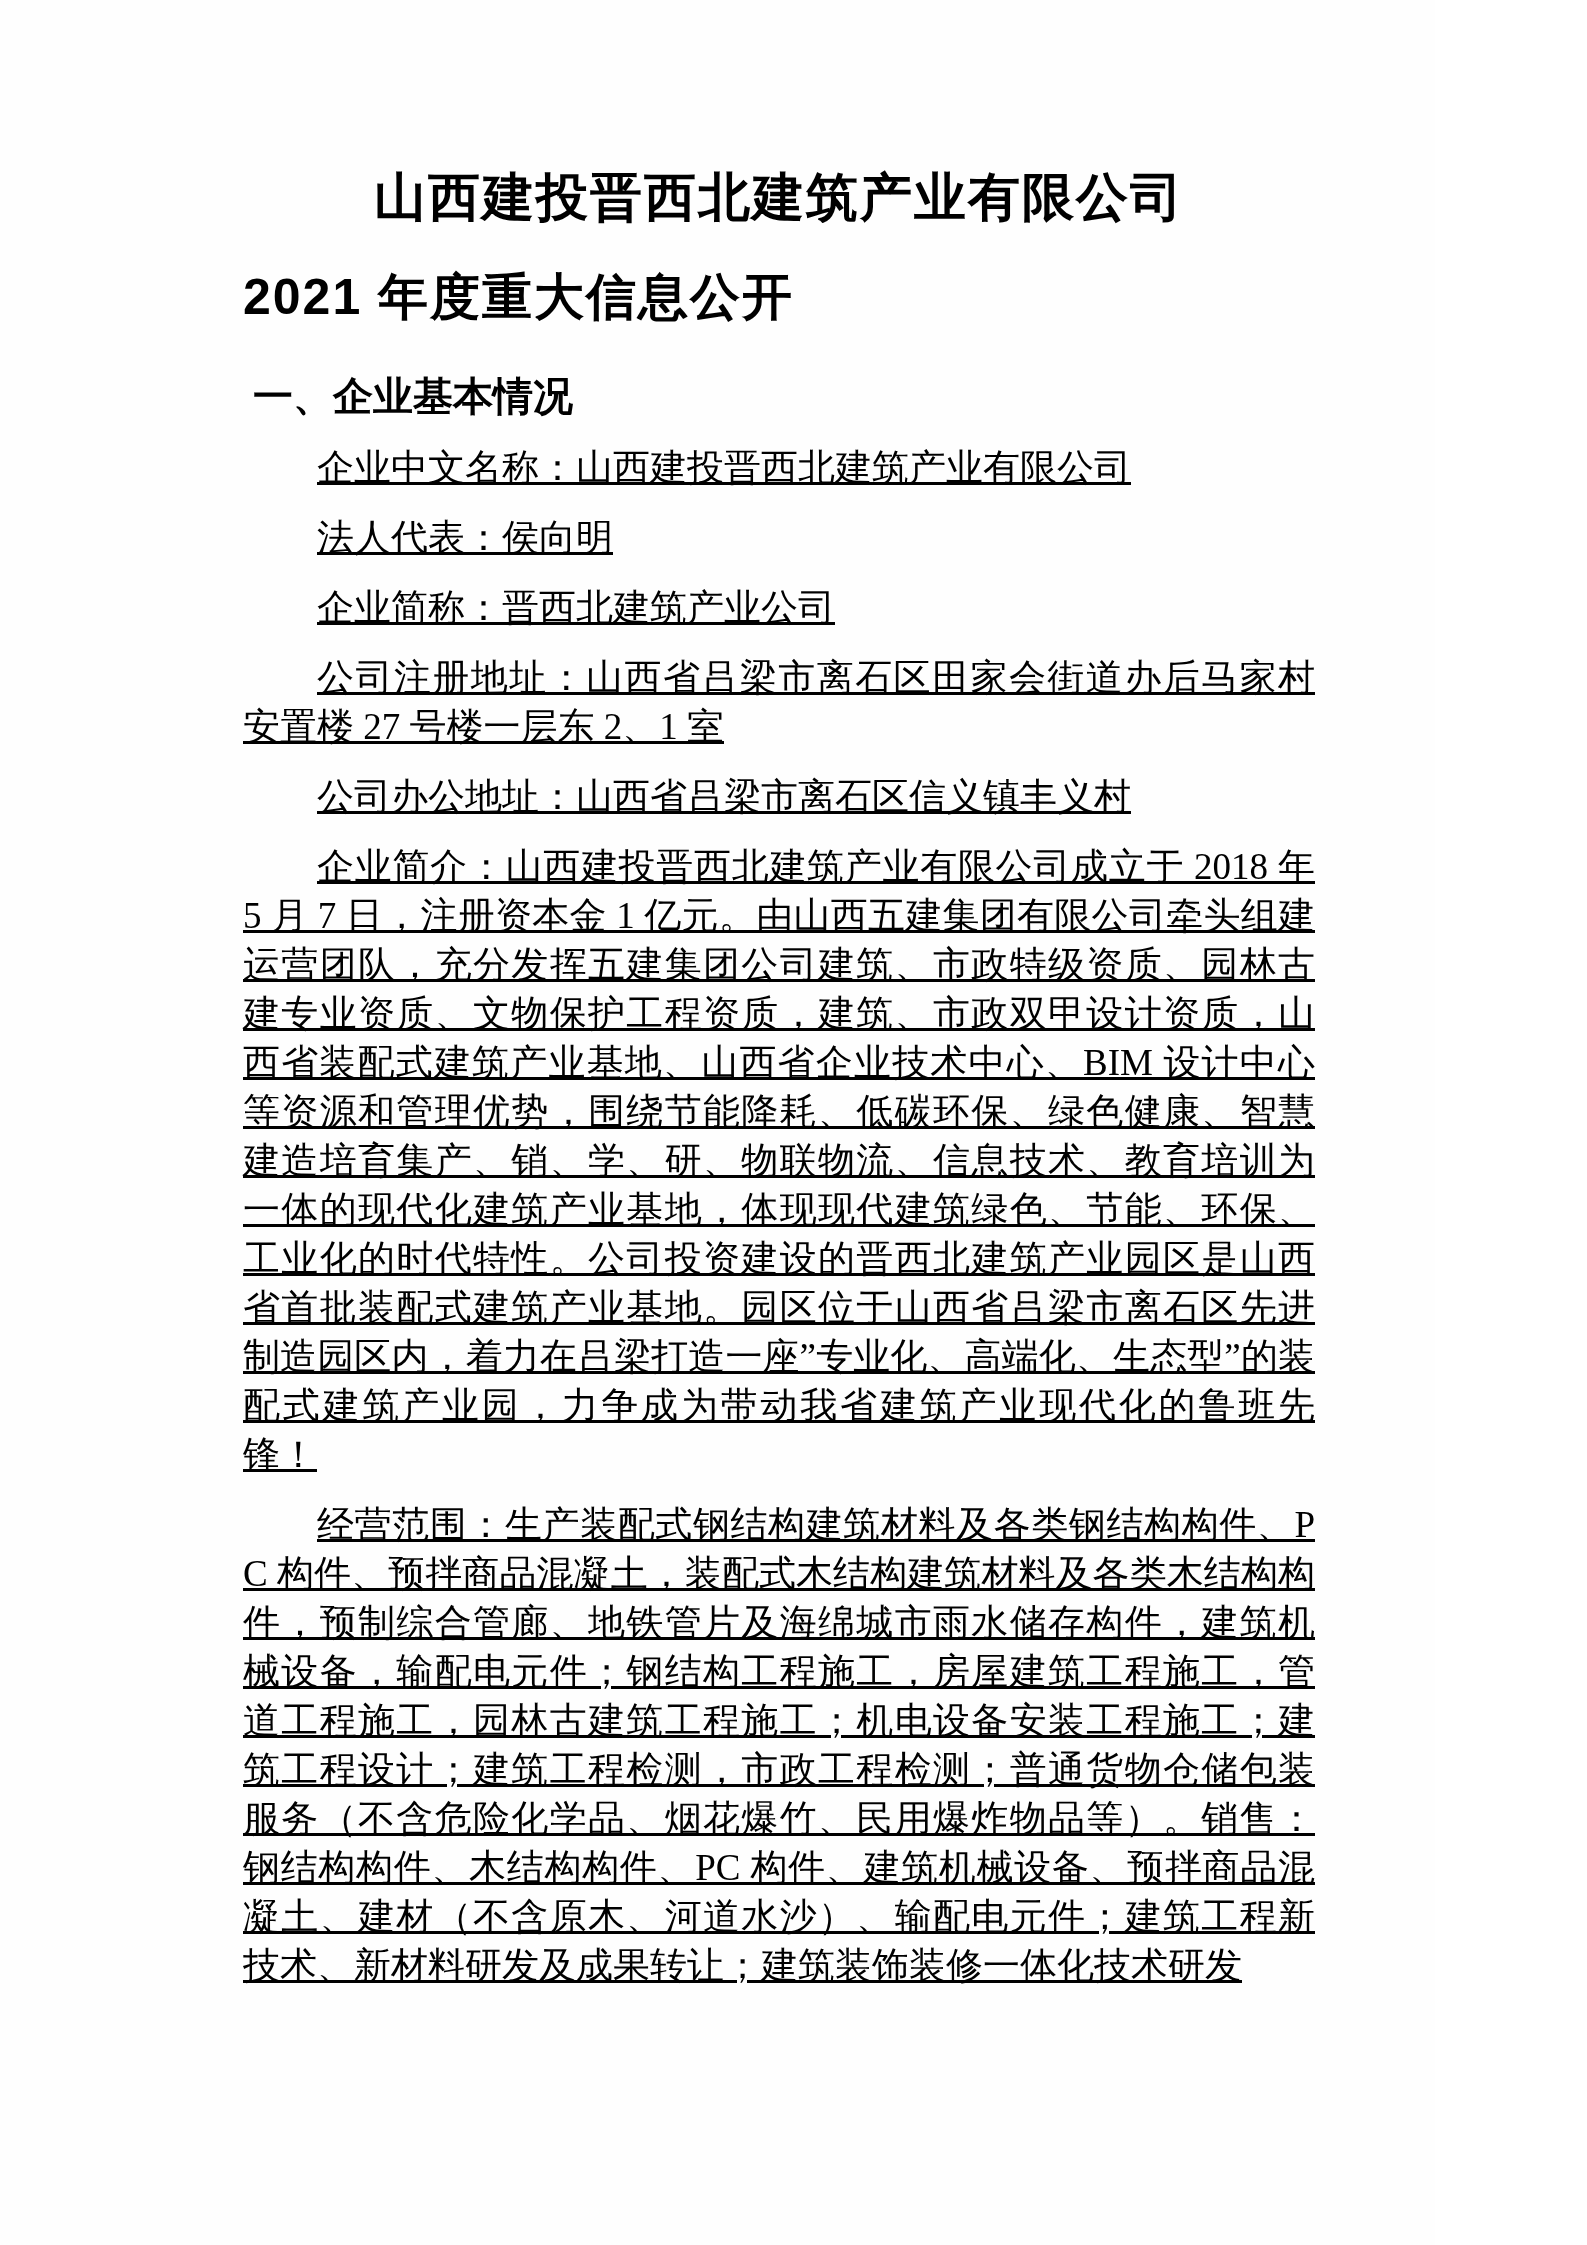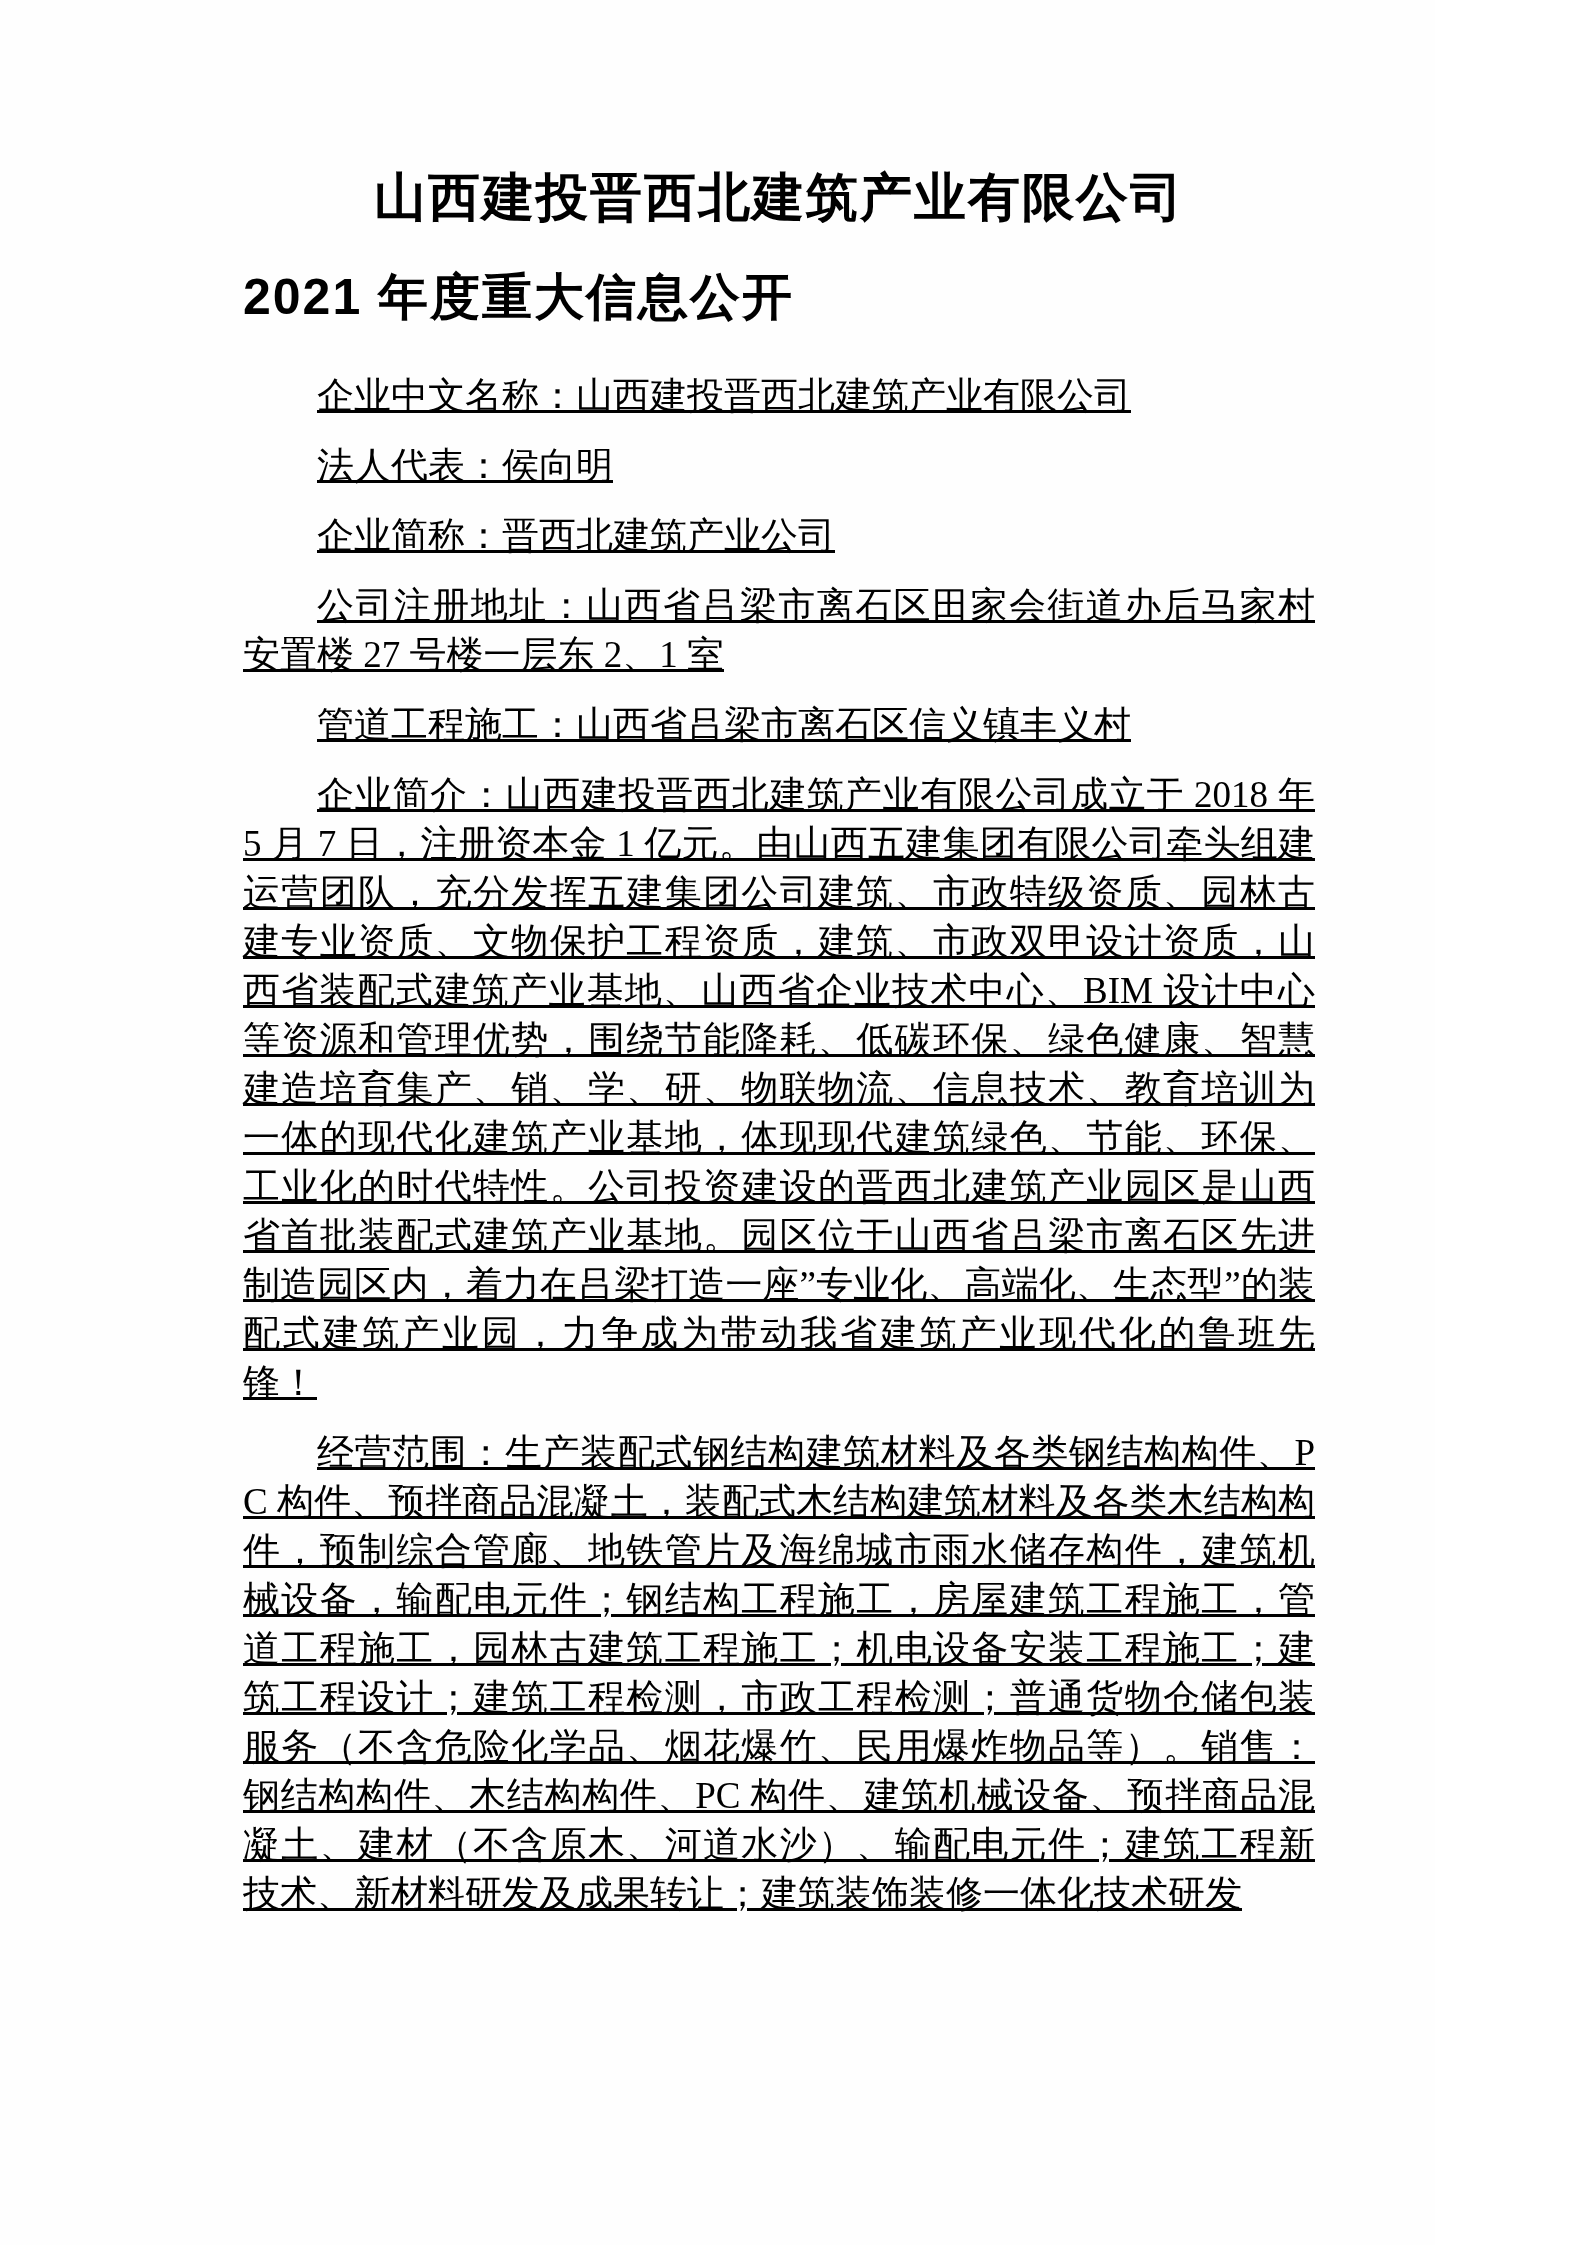--- a/index.html
+++ b/index.html
@@ -56,28 +56,29 @@
   }
 </style>
 </head>
 <body>
 
 <div class="page">
   <h1 class="doc-title">山西建投晋西北建筑产业有限公司</h1>
 
   <h2 class="doc-subtitle">2021 年度重大信息公开</h2>
 
+  <h3 class="section-heading">一、企业基本情况</h3>
 
   <p class="para">企业中文名称：山西建投晋西北建筑产业有限公司</p>
 
   <p class="para">法人代表：侯向明</p>
 
   <p class="para">企业简称：晋西北建筑产业公司</p>
 
   <p class="para">公司注册地址：山西省吕梁市离石区田家会街道办后马家村安置楼 27 号楼一层东 2、1 室</p>
 
-  <p class="para">管道工程施工：山西省吕梁市离石区信义镇丰义村</p>
+  <p class="para">公司办公地址：山西省吕梁市离石区信义镇丰义村</p>
 
 
   <p class="para">企业简介：山西建投晋西北建筑产业有限公司成立于 2018 年 5 月 7 日，注册资本金 1 亿元。由山西五建集团有限公司牵头组建运营团队，充分发挥五建集团公司建筑、市政特级资质、园林古建专业资质、文物保护工程资质，建筑、市政双甲设计资质，山西省装配式建筑产业基地、山西省企业技术中心、BIM 设计中心等资源和管理优势，围绕节能降耗、低碳环保、绿色健康、智慧建造培育集产、销、学、研、物联物流、信息技术、教育培训为一体的现代化建筑产业基地，体现现代建筑绿色、节能、环保、工业化的时代特性。公司投资建设的晋西北建筑产业园区是山西省首批装配式建筑产业基地。园区位于山西省吕梁市离石区先进制造园区内，着力在吕梁打造一座”专业化、高端化、生态型”的装配式建筑产业园，力争成为带动我省建筑产业现代化的鲁班先锋！</p>
 
   <p class="para">经营范围：生产装配式钢结构建筑材料及各类钢结构构件、PC 构件、预拌商品混凝土，装配式木结构建筑材料及各类木结构构件，预制综合管廊、地铁管片及海绵城市雨水储存构件，建筑机械设备，输配电元件；钢结构工程施工，房屋建筑工程施工，管道工程施工，园林古建筑工程施工；机电设备安装工程施工；建筑工程设计；建筑工程检测，市政工程检测；普通货物仓储包装服务（不含危险化学品、烟花爆竹、民用爆炸物品等）。销售：钢结构构件、木结构构件、PC 构件、建筑机械设备、预拌商品混凝土、建材（不含原木、河道水沙）、输配电元件；建筑工程新技术、新材料研发及成果转让；建筑装饰装修一体化技术研发</p>
 </div>
 
 </body></html>

